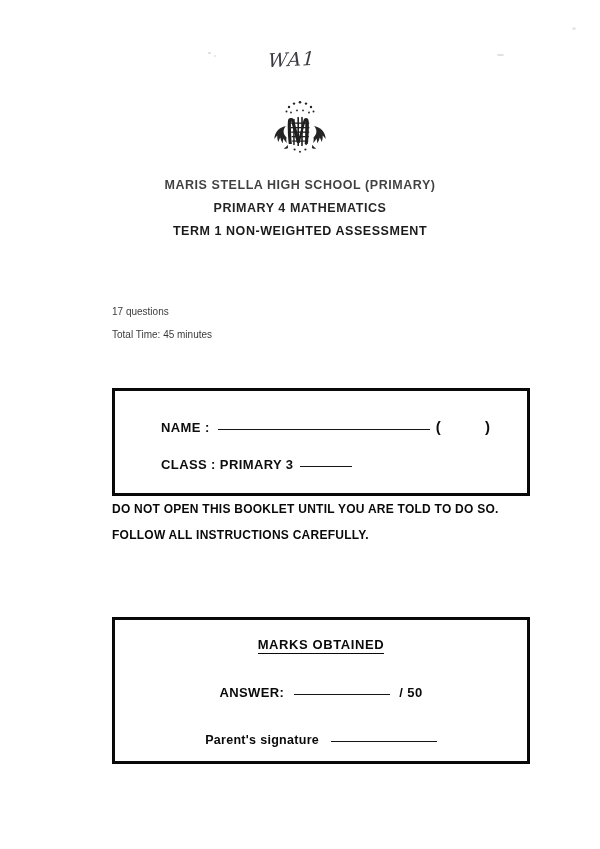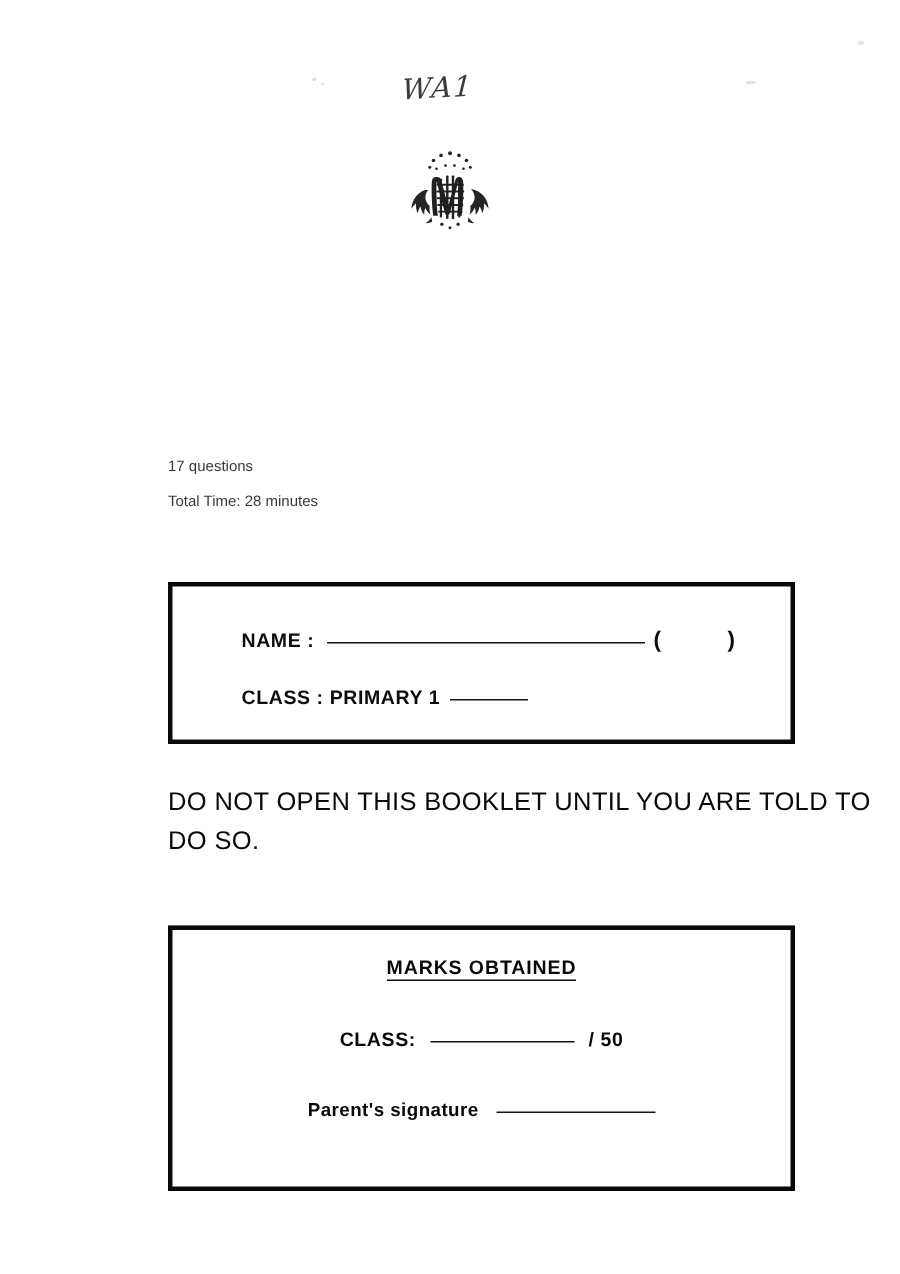--- a/index.html
+++ b/index.html
@@ -96,21 +96,21 @@
   }
   .scanbox::after {
     content: "";
     position: absolute;
     left: -3px; right: -3px; top: -3px; bottom: -3px;
     border: 1px solid rgba(0,0,0,.30);
     pointer-events: none;
   }
 
   #name-box  { left: 112px; top: 388px; width: 418px; height: 108px; }
-  #marks-box { left: 112px; top: 617px; width: 418px; height: 177px; }
+  #marks-box { left: 112px; top: 617px; width: 418px; height: 147px; }
 
   
   .field-row {
     position: absolute;
     display: flex;
     align-items: baseline;
     font-size: 13px;
     font-weight: bold;
     letter-spacing: .4px;
     color: #0d0d0d;
@@ -131,23 +131,23 @@
   .paren {
     font-size: 15px;
     font-weight: bold;
   }
   .paren.close { margin-left: 44px; }
 
   
   .instructions {
     position: absolute;
     left: 112px;
-    top: 522px;
-    font-size: 17px;
-    font-weight: normal;
+    top: 496px;
+    font-size: 12px;
+    font-weight: bold;
     line-height: 26px;
     letter-spacing: .25px;
     color: #090909;
   }
 
   
   #marks-title {
     position: absolute;
     left: 0; right: 0;
     top: 17px;
@@ -246,54 +246,60 @@
         <path d="M49.4 48.8c.9 1.6 2.2 2.9 3.9 3.9-1.6.2-3.1-.1-4.4-.8z"></path>
       </g>
       <g fill="#1a1a1a">
         <circle cx="31.6" cy="53.5" r="1.1"></circle>
         <circle cx="42.4" cy="53.5" r="1.1"></circle>
         <circle cx="37" cy="55.8" r="1.0"></circle>
       </g>
     </svg>
   </div>
 
+  <div class="headings">
+    <div class="line l1">MARIS STELLA HIGH SCHOOL (PRIMARY)</div>
+    <div class="line l2">PRIMARY 4 MATHEMATICS</div>
+    <div class="line l3">TERM 1 NON-WEIGHTED ASSESSMENT</div>
+  </div>
 
   <div class="meta">
     <div>17 questions</div>
-    <div>Total Time: 28 minutes</div>
+    <div>Total Time: 45 minutes</div>
   </div>
 
   <div class="scanbox" id="name-box">
 
     <div class="field-row" id="name-row">
       <span>NAME :</span>
       <span class="rule name-rule"></span>
       <span class="paren open">(</span>
       <span class="paren close">)</span>
     </div>
 
     <div class="field-row" id="class-row">
-      <span>CLASS : PRIMARY 1</span>
+      <span>CLASS : PRIMARY 3</span>
       <span class="rule class-rule"></span>
     </div>
 
   </div>
 
   <div class="instructions">
     <div>DO NOT OPEN THIS BOOKLET UNTIL YOU ARE TOLD TO DO SO.</div>
+    <div>FOLLOW ALL INSTRUCTIONS CAREFULLY.</div>
   </div>
 
   <div class="scanbox" id="marks-box">
 
     <div id="marks-title">
       <span>MARKS  OBTAINED</span>
     </div>
 
     <div id="total-row">
-      <span>CLASS:</span>
+      <span>ANSWER:</span>
       <span class="rule"></span>
       <span>/ 50</span>
     </div>
 
     <div id="signature-row">
       <span>Parent's signature</span>
       <span class="rule"></span>
     </div>
 
   </div>

